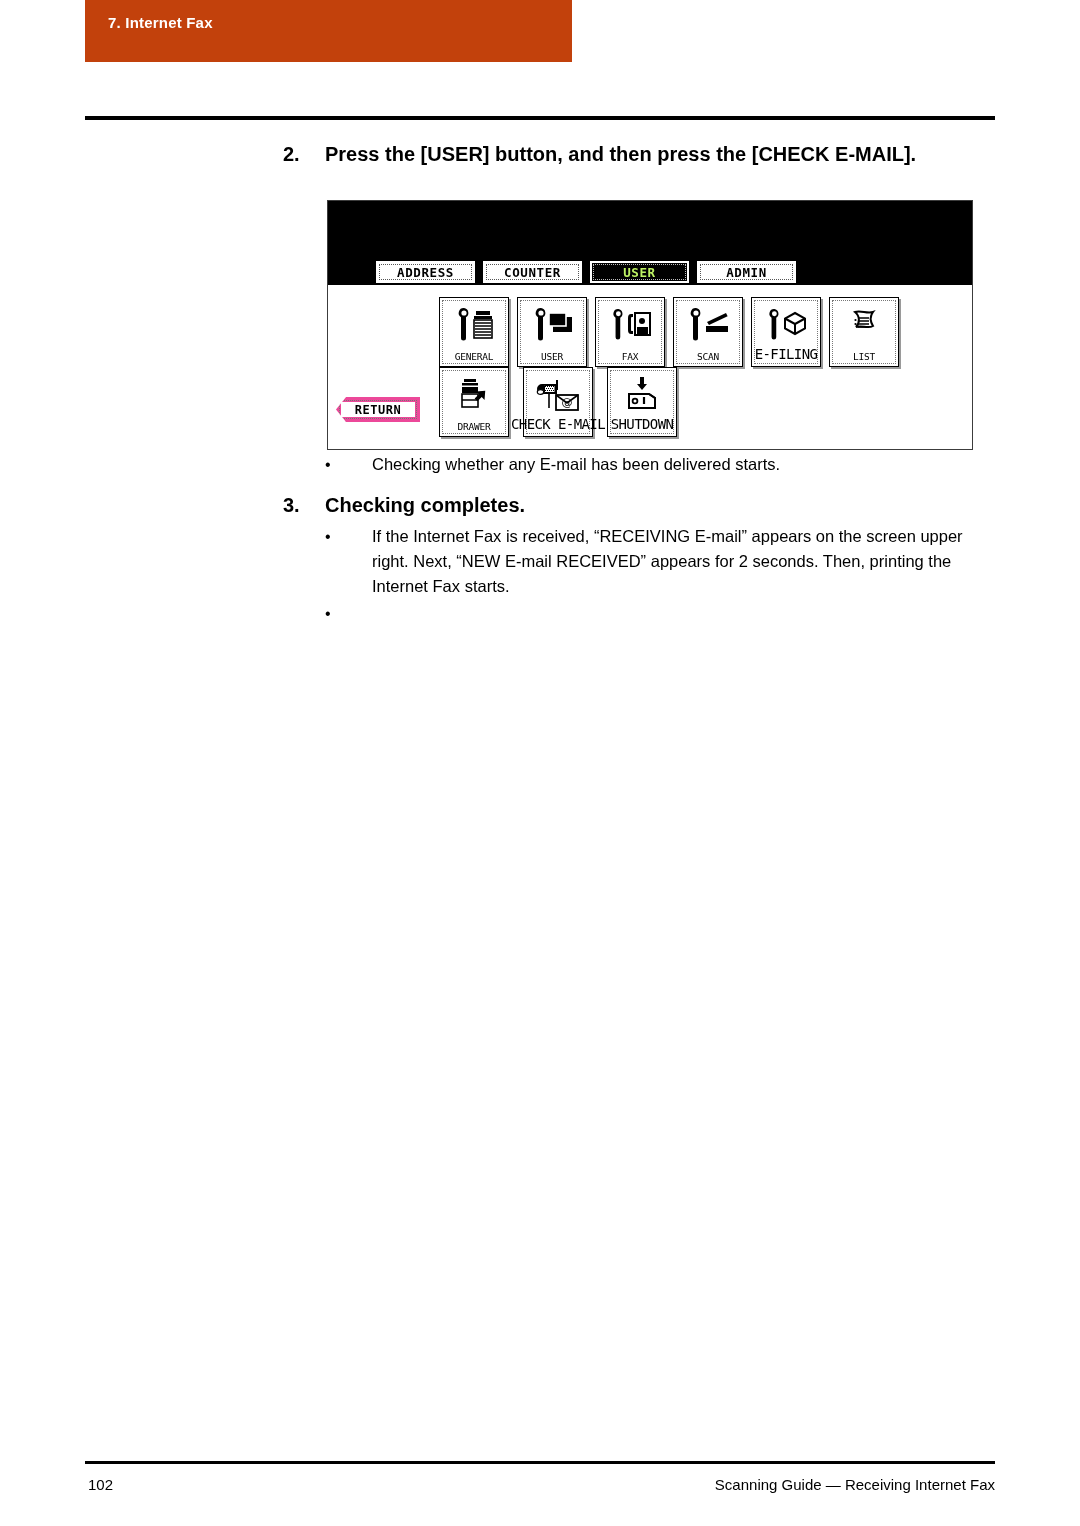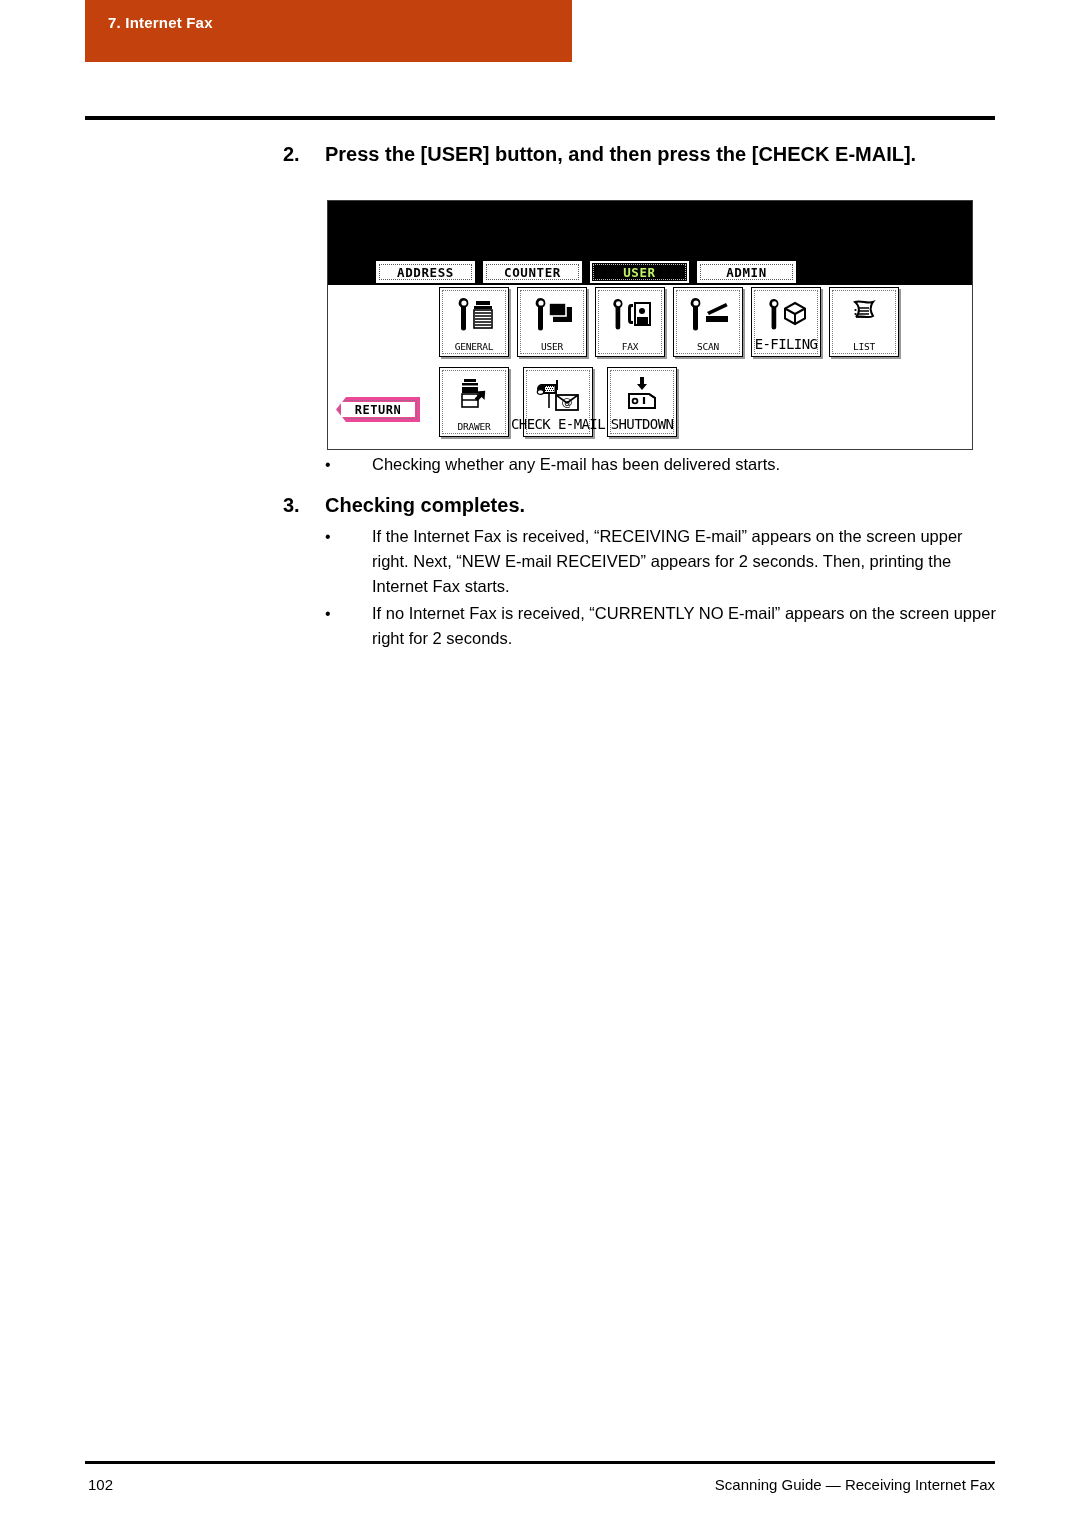--- a/index.html
+++ b/index.html
@@ -150,21 +150,21 @@
     top: 84px;
     width: 100%;
     height: 166px;
   }
 
   .btn-row {
     position: absolute;
     display: flex;
     gap: 14px;
   }
-  #btn-row-1 { left: 111px; top: 2px; gap: 8px; }
+  #btn-row-1 { left: 111px; top: 12px; gap: 8px; }
   #btn-row-2 { left: 111px; top: 82px; }
 
   .lcd-btn {
     width: 70px;
     height: 70px;
     box-sizing: border-box;
     background: #ffffff;
     border: 1px solid #000;
     outline: 1px dotted #777;
     outline-offset: -4px;
@@ -429,19 +429,18 @@
   <div class="step-title">Checking completes.</div>
 </div>
 
 <div class="bullets" id="bullets-step3">
   <div class="bullet">
     <span class="dot">•</span>
     <span>If the Internet Fax is received, “RECEIVING E-mail” appears on the screen upper right. Next, “NEW E-mail RECEIVED” appears for 2 seconds. Then, printing the Internet Fax starts.</span>
   </div>
   <div class="bullet">
     <span class="dot">•</span>
-    <span>If no Internet Fax is received, “CURRENTLY NO E-mail” appears on the screen upper right for 2 seconds.</span>
   </div>
 </div>
 
 <div class="footer-rule"></div>
 <div class="footer-page">102</div>
 <div class="footer-title">Scanning Guide — Receiving Internet Fax</div>
 
 </body></html>

